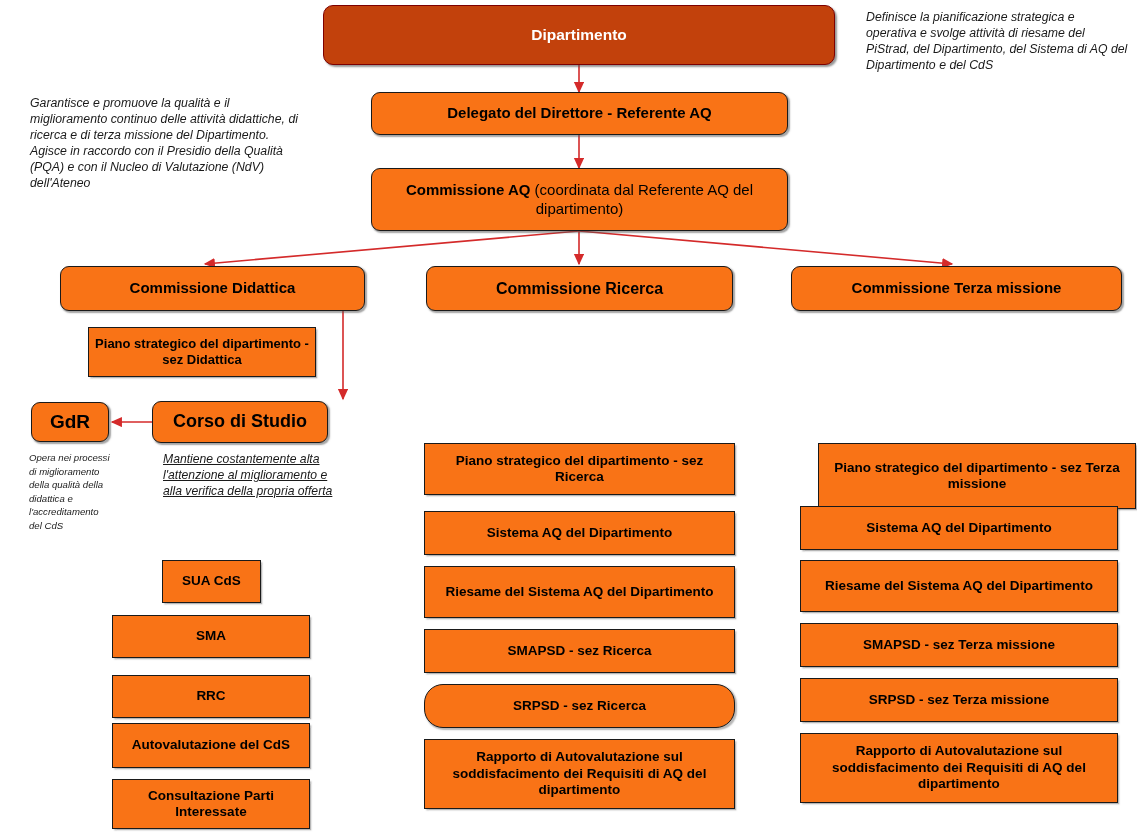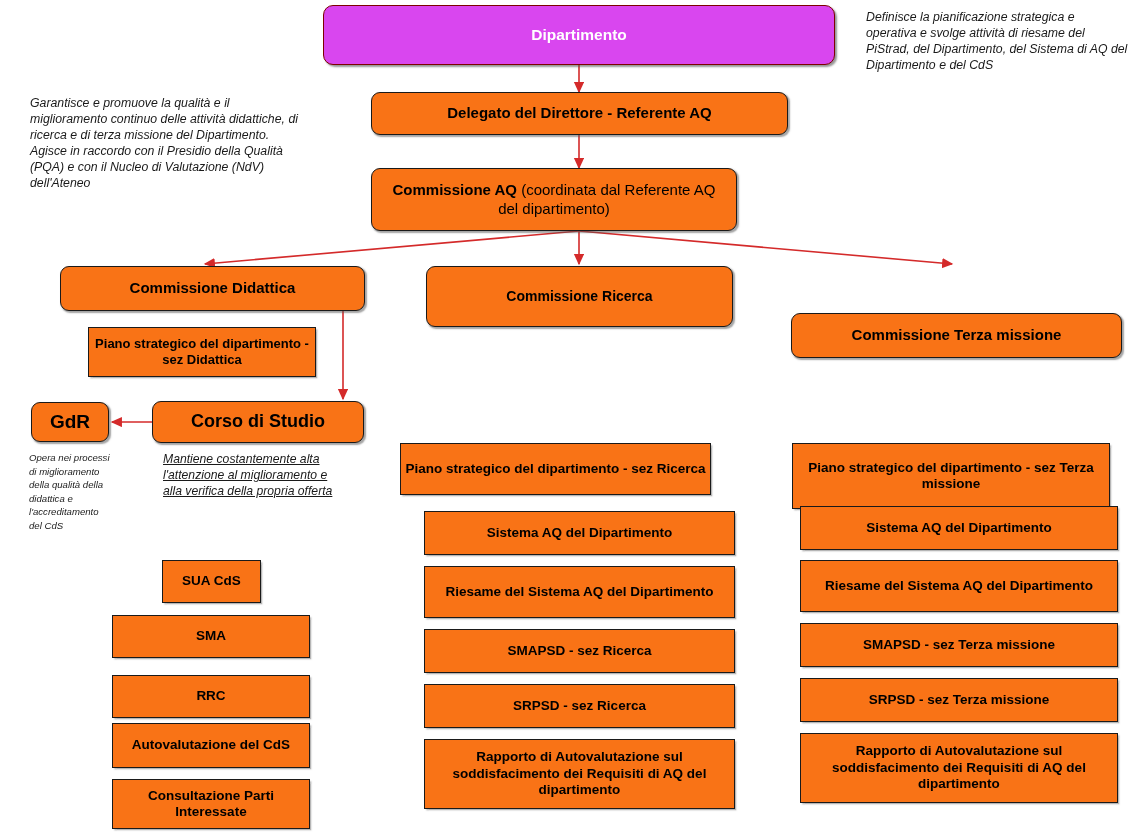--- a/index.html
+++ b/index.html
@@ -36,21 +36,21 @@
     border-radius: 9px;
   }
   .node.square {
     border-radius: 0;
     box-shadow: 1.5px 1.5px 1.5px rgba(110,110,110,0.5);
   }
   .node.sq-thin {
     border-width: 1.5px;
   }
   .node-dept {
-    background: #d946ef;
+    background: #c2410c;
     border: 1px solid #7d0000;
     color: #ffffff;
     border-radius: 10px;
     box-shadow: 2px 2px 2px rgba(80,80,80,0.6);
   }
   .note {
     position: absolute;
     font-style: italic;
     font-weight: normal;
     color: #1a1a1a;
@@ -105,47 +105,47 @@
   </div>
 
   <div class="note" style="left:30px; top:96px; width:268px; font-size:12.3px;">
     <span>Garantisce e promuove la qualità e il miglioramento continuo delle attività didattiche, di ricerca e di terza missione del Dipartimento. Agisce in raccordo con il Presidio della Qualità (PQA) e con il Nucleo di Valutazione (NdV) dell'Ateneo</span>
   </div>
 
   <div class="node round" style="left:371px; top:92px; width:417px; height:43px; font-size:15px;">
     <span>Delegato del Direttore - Referente AQ</span>
   </div>
 
-  <div class="node round" style="left:371px; top:168px; width:366px; height:63px; font-size:15px; padding:0 12px;">
+  <div class="node round" style="left:371px; top:168px; width:417px; height:63px; font-size:15px; padding:0 12px;">
     <span>
       <span>Commissione AQ</span><span class="reg"> (coordinata dal Referente AQ del dipartimento)</span>
     </span>
   </div>
 
   <div class="node round" style="left:60px; top:266px; width:305px; height:45px; font-size:15px;">
     <span>Commissione Didattica</span>
   </div>
 
-  <div class="node round" style="left:426px; top:266px; width:307px; height:61px; font-size:14px;">
+  <div class="node round" style="left:426px; top:266px; width:307px; height:45px; font-size:16px;">
     <span>Commissione Ricerca</span>
   </div>
 
-  <div class="node round" style="left:791px; top:266px; width:331px; height:45px; font-size:15px;margin-top:47px;">
+  <div class="node round" style="left:791px; top:266px; width:331px; height:45px; font-size:15px;">
     <span>Commissione Terza missione</span>
   </div>
 
   <div class="node square" style="left:88px; top:327px; width:228px; height:50px; font-size:13px; padding:0 6px;">
     <span>Piano strategico del dipartimento - sez Didattica</span>
   </div>
 
   <div class="node round" style="left:31px; top:402px; width:78px; height:40px; font-size:19px;">
     <span>GdR</span>
   </div>
 
-  <div class="node round" style="left:152px; top:401px; width:212px; height:42px; font-size:18px;">
+  <div class="node round" style="left:152px; top:401px; width:176px; height:42px; font-size:18px;">
     <span>Corso di Studio</span>
   </div>
 
   <div class="note" style="left:29px; top:451px; width:82px; font-size:9.6px; line-height:1.42;">
     <span>Opera nei processi di miglioramento della qualità della didattica e l'accreditamento del CdS</span>
   </div>
 
   <div class="note" style="left:163px; top:452px; width:174px; font-size:12.2px;text-decoration:underline;">
     <span>Mantiene costantemente alta l'attenzione al miglioramento e alla verifica della propria offerta</span>
   </div>
@@ -159,40 +159,40 @@
   <div class="node square sq-thin" style="left:112px; top:669px; width:198px; height:43px; font-size:13.5px;margin-top:6px;">
     <span>RRC</span>
   </div>
   <div class="node square sq-thin" style="left:112px; top:723px; width:198px; height:45px; font-size:13.5px; padding:0 6px;">
     <span>Autovalutazione del CdS</span>
   </div>
   <div class="node square sq-thin" style="left:112px; top:779px; width:198px; height:50px; font-size:13.5px; padding:0 6px;">
     <span>Consultazione Parti Interessate</span>
   </div>
 
-  <div class="node square" style="left:400px; top:443px; width:311px; height:52px; font-size:13.5px; padding:0 0;">
+  <div class="node square" style="left:424px; top:443px; width:311px; height:52px; font-size:13.5px; padding:0 8px;">
     <span>Piano strategico del dipartimento - sez Ricerca</span>
   </div>
   <div class="node square" style="left:424px; top:511px; width:311px; height:44px; font-size:13.5px; padding:0 8px;">
     <span>Sistema AQ del Dipartimento</span>
   </div>
   <div class="node square" style="left:424px; top:566px; width:311px; height:52px; font-size:13.5px; padding:0 8px;">
     <span>Riesame del Sistema AQ del Dipartimento</span>
   </div>
   <div class="node square" style="left:424px; top:629px; width:311px; height:44px; font-size:13.5px; padding:0 8px;">
     <span>SMAPSD - sez Ricerca</span>
   </div>
-  <div class="node square" style="left:424px; top:684px; width:311px; height:44px; font-size:13.5px; padding:0 1px;">
+  <div class="node square" style="left:424px; top:684px; width:311px; height:44px; font-size:13.5px; padding:0 1px;border-radius:19px;">
     <span>SRPSD - sez Ricerca</span>
   </div>
   <div class="node square" style="left:424px; top:739px; width:311px; height:70px; font-size:13.5px; padding:0 8px;">
     <span>Rapporto di Autovalutazione sul soddisfacimento dei Requisiti di AQ del dipartimento</span>
   </div>
 
-  <div class="node square" style="left:792px; top:443px; width:318px; height:66px; font-size:13.5px; padding:0 8px;">
+  <div class="node square" style="left:818px; top:443px; width:318px; height:66px; font-size:13.5px; padding:0 8px;">
     <span>Piano strategico del dipartimento - sez Terza missione</span>
   </div>
   <div class="node square" style="left:800px; top:506px; width:318px; height:44px; font-size:13.5px; padding:0 8px;">
     <span>Sistema AQ del Dipartimento</span>
   </div>
   <div class="node square" style="left:800px; top:560px; width:318px; height:52px; font-size:13.5px; padding:0 8px;">
     <span>Riesame del Sistema AQ del Dipartimento</span>
   </div>
   <div class="node square" style="left:800px; top:623px; width:318px; height:44px; font-size:13.5px; padding:0 8px;">
     <span>SMAPSD - sez Terza missione</span>

